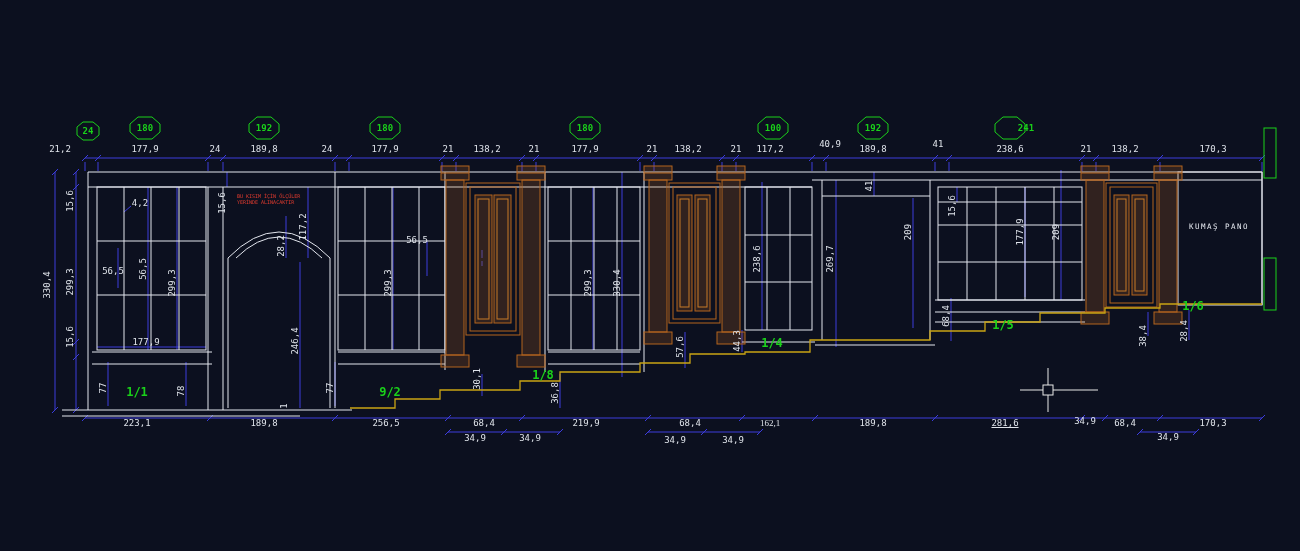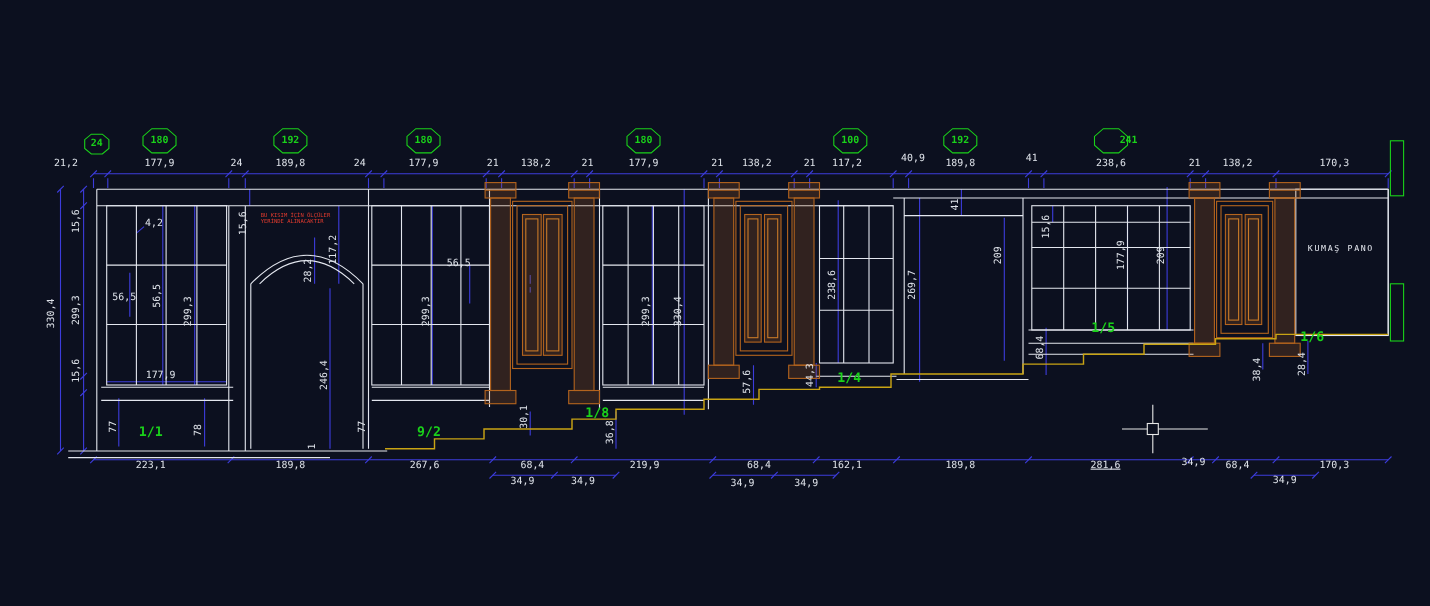--- a/index.html
+++ b/index.html
@@ -159,25 +159,25 @@
       <span class="lbl dim" style="left: 770px; top: 149px;">117,2</span>
       <span class="lbl dim" style="left: 830px; top: 144px;">40,9</span>
       <span class="lbl dim" style="left: 873px; top: 149px;">189,8</span>
       <span class="lbl dim" style="left: 938px; top: 144px;">41</span>
       <span class="lbl dim" style="left: 1010px; top: 149px;">238,6</span>
       <span class="lbl dim" style="left: 1086px; top: 149px;">21</span>
       <span class="lbl dim" style="left: 1125px; top: 149px;">138,2</span>
       <span class="lbl dim" style="left: 1213px; top: 149px;">170,3</span>
       <span class="lbl dim" style="left: 137px; top: 423px;">223,1</span>
       <span class="lbl dim" style="left: 264px; top: 423px;">189,8</span>
-      <span class="lbl dim" style="left: 386px; top: 423px;">267,6</span>
+      <span class="lbl dim" style="left: 386px; top: 423px;">256,5</span>
       <span class="lbl dim" style="left: 484px; top: 423px;">68,4</span>
       <span class="lbl dim" style="left: 586px; top: 423px;">219,9</span>
       <span class="lbl dim" style="left: 690px; top: 423px;">68,4</span>
-      <span class="lbl dim" style="left: 770px; top: 423px;">162,1</span>
+      <span class="lbl dim" style="left: 770px; top: 423px; font-family: Liberation Serif, serif;">162,1</span>
       <span class="lbl dim" style="left: 873px; top: 423px;">189,8</span>
       <span class="lbl dim" style="left: 1005px; top: 423px; text-decoration: underline;">281,6</span>
       <span class="lbl dim" style="left: 1085px; top: 421px;">34,9</span>
       <span class="lbl dim" style="left: 1125px; top: 423px;">68,4</span>
       <span class="lbl dim" style="left: 1213px; top: 423px;">170,3</span>
       <span class="lbl dim" style="left: 475px; top: 438px;">34,9</span>
       <span class="lbl dim" style="left: 530px; top: 438px;">34,9</span>
       <span class="lbl dim" style="left: 675px; top: 440px;">34,9</span>
       <span class="lbl dim" style="left: 733px; top: 440px;">34,9</span>
       <span class="lbl dim" style="left: 1168px; top: 437px;">34,9</span>
@@ -213,21 +213,21 @@
       <span class="lbl dim rot" style="left: 1143px; top: 336px;">38,4</span>
       <span class="lbl dim rot" style="left: 1184px; top: 331px;">28,4</span>
       <span class="lbl dim" style="left: 140px; top: 203px;">4,2</span>
       <span class="lbl dim" style="left: 113px; top: 271px;">56,5</span>
       <span class="lbl dim" style="left: 146px; top: 342px;">177,9</span>
       <span class="lbl dim" style="left: 417px; top: 240px;">56,5</span>
       <span class="lbl green" style="left: 137px; top: 392px;">1/1</span>
       <span class="lbl green" style="left: 390px; top: 392px;">9/2</span>
       <span class="lbl green" style="left: 543px; top: 375px;">1/8</span>
       <span class="lbl green" style="left: 772px; top: 343px;">1/4</span>
-      <span class="lbl green" style="left: 1003px; top: 298px;">1/5</span>
+      <span class="lbl green" style="left: 1003px; top: 325px;">1/5</span>
       <span class="lbl green" style="left: 1193px; top: 306px;">1/6</span>
     </div>
 
   <div class="panel-label">KUMAŞ PANO</div>
 
   <div class="red-note">
     <div>BU KISIM İÇİN ÖLÇÜLER</div>
     <div>YERİNDE ALINACAKTIR</div>
   </div>
 

